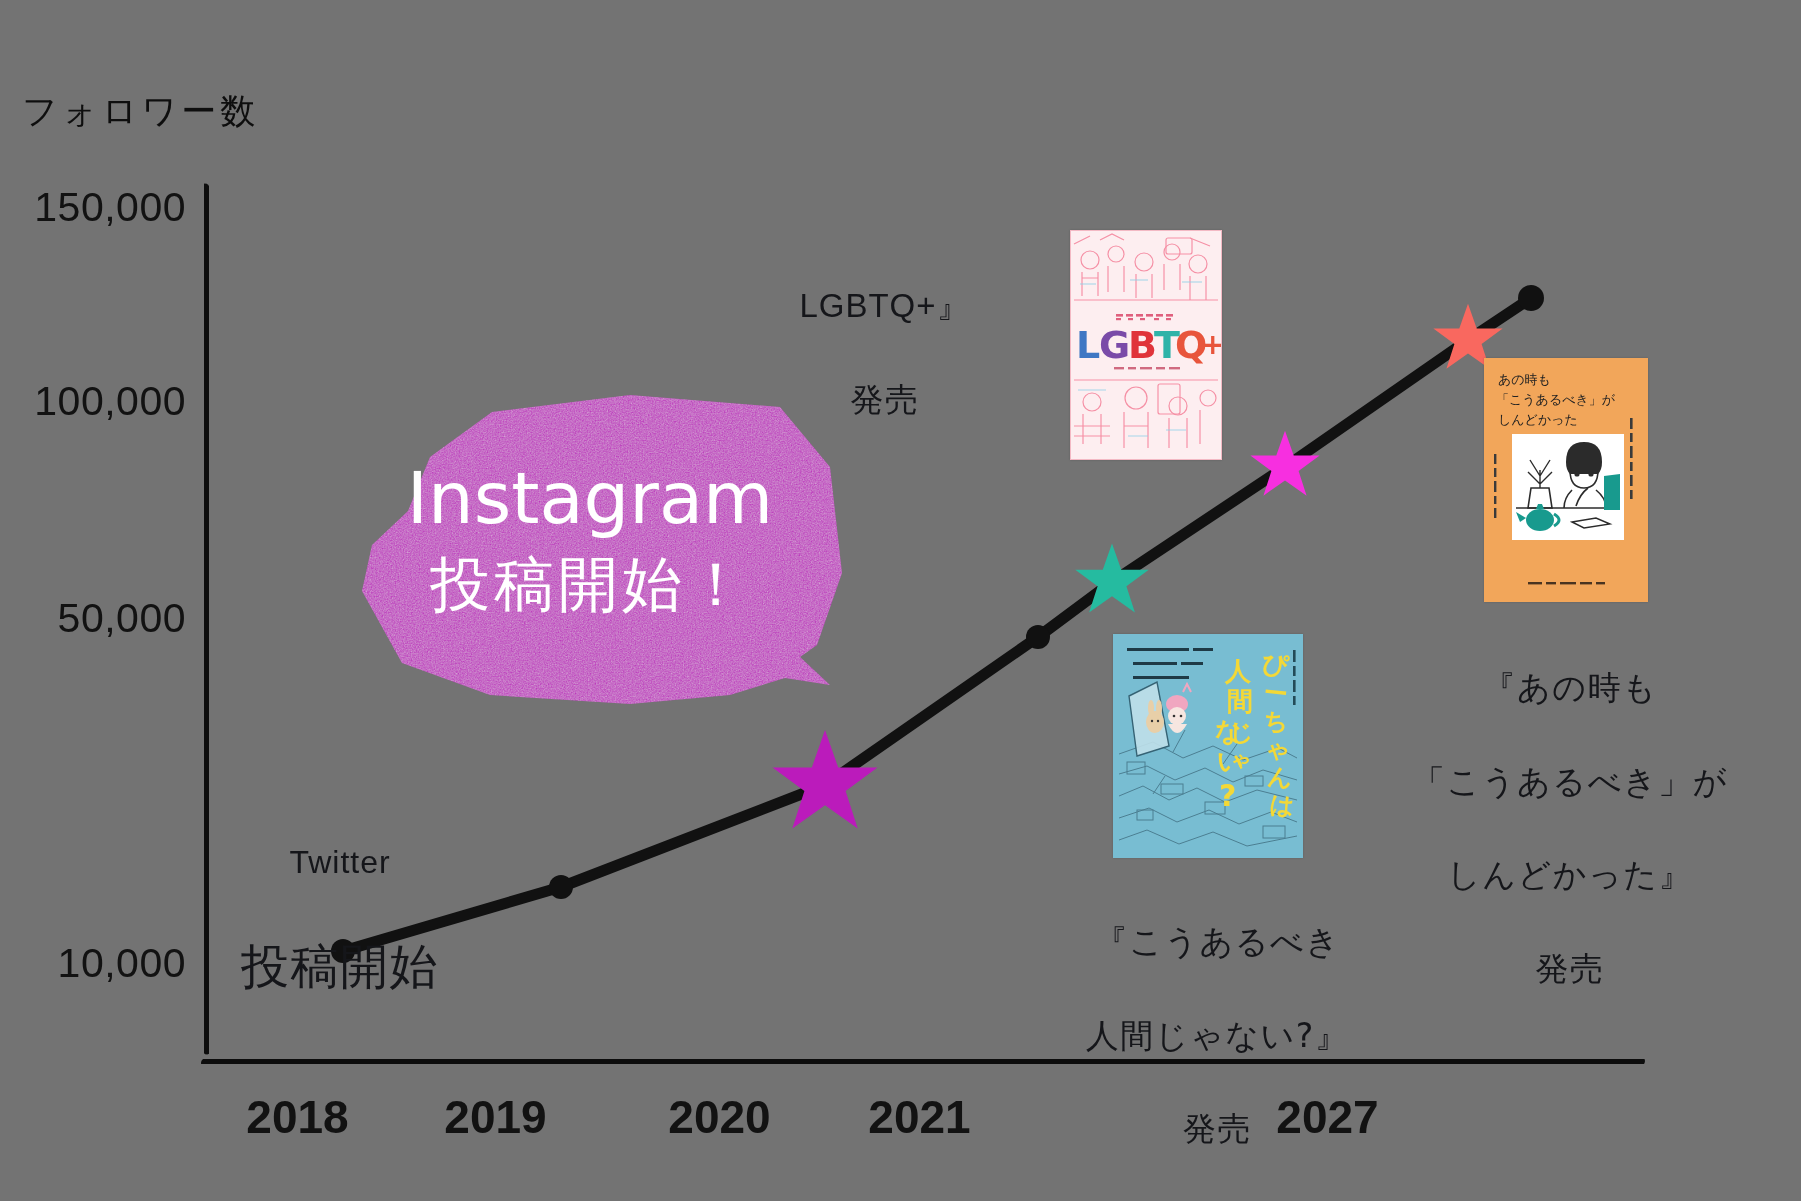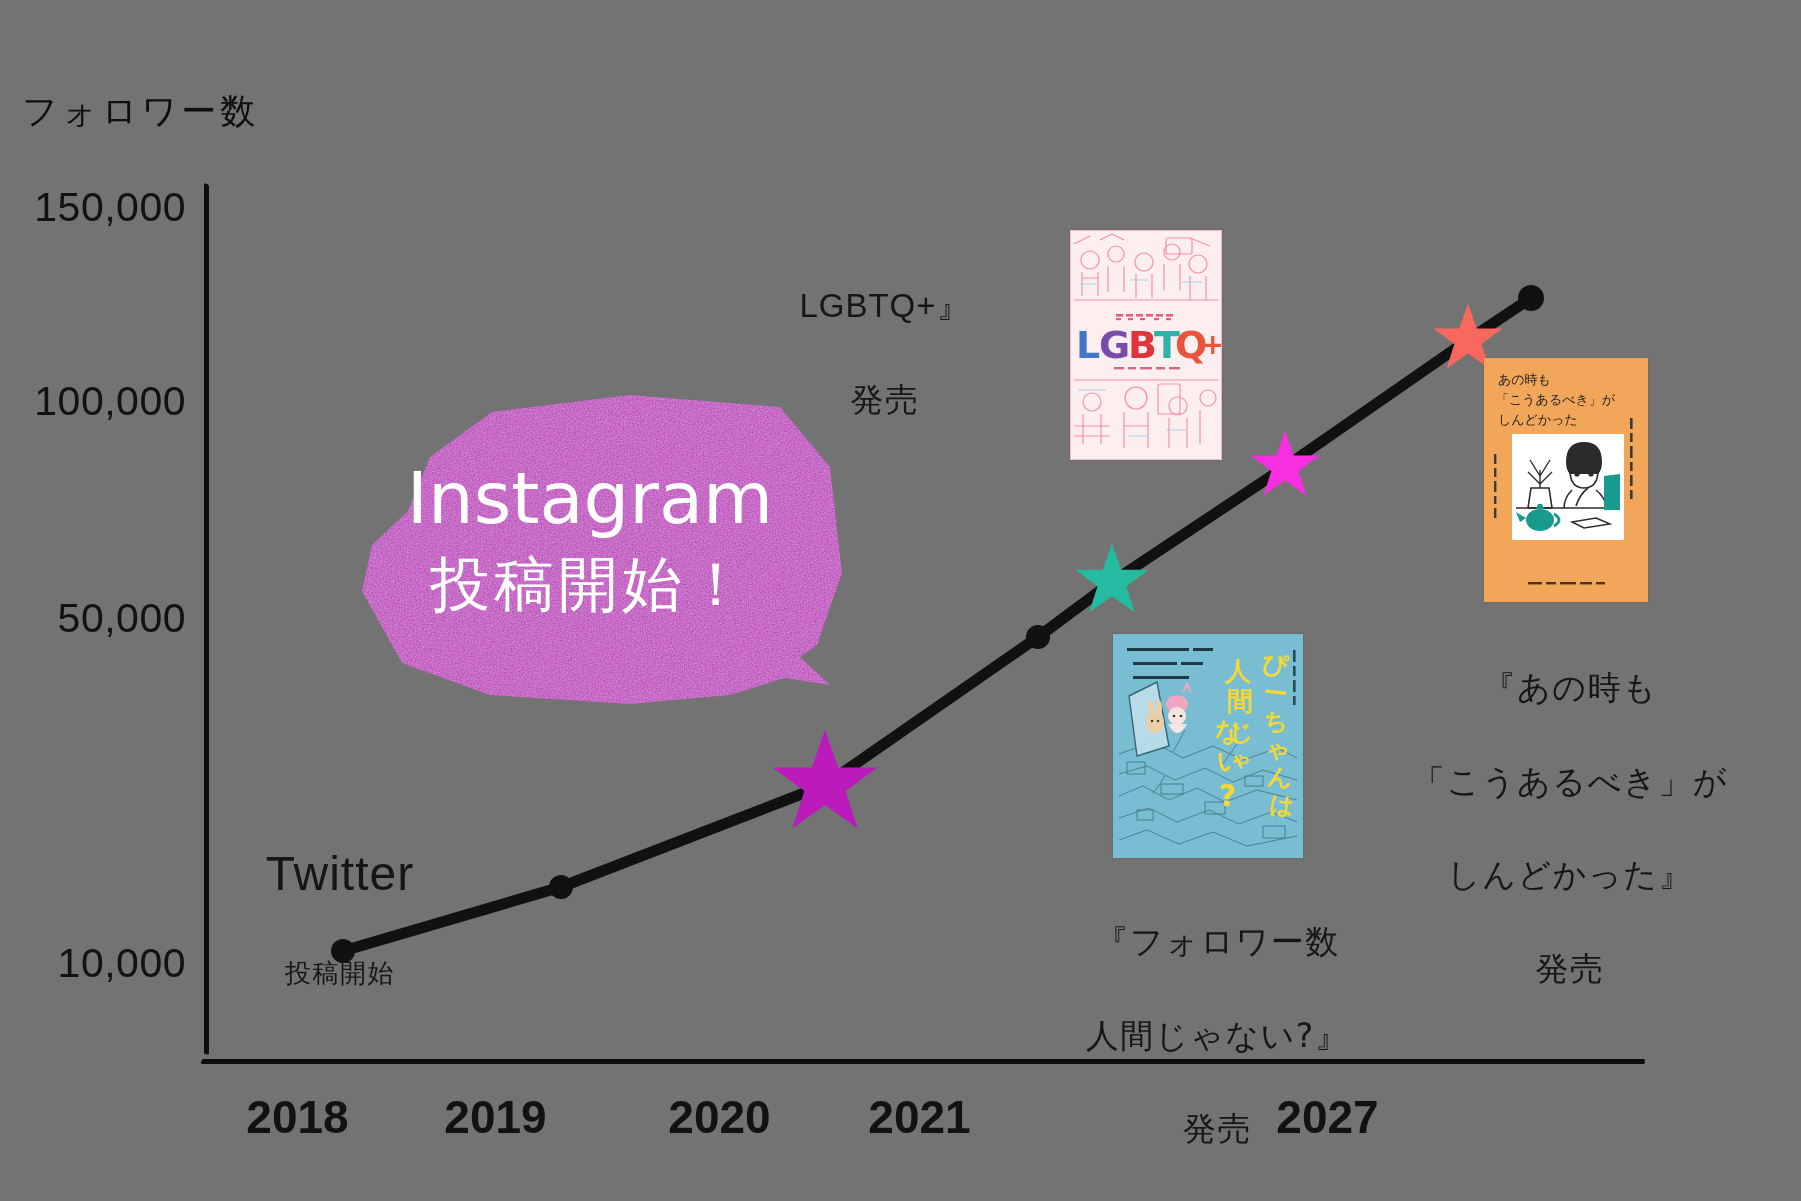--- a/index.html
+++ b/index.html
@@ -168,22 +168,22 @@
   <div class="ytick" style="left:10px; top:595px; width:176px;">50,000</div>
   <div class="ytick" style="left:10px; top:940px; width:176px;">10,000</div>
 
   <div class="xtick" style="left:215px; top:1090px; width:165px;">2018</div>
   <div class="xtick" style="left:413px; top:1090px; width:165px;">2019</div>
   <div class="xtick" style="left:637px; top:1090px; width:165px;">2020</div>
   <div class="xtick" style="left:837px; top:1090px; width:165px;">2021</div>
   <div class="xtick" style="left:1245px; top:1090px; width:165px;">2027</div>
 
   <div class="annot" style="left:205px; top:793px; width:270px;">
-    <span class="ln annot-latin" style="font-size:48px;">Twitter</span>
-    <span class="ln" style="font-size:26px;text-align:center;">投稿開始</span>
+    <span class="ln annot-latin" style="font-size:32px;">Twitter</span>
+    <span class="ln" style="font-size:48px;text-align:center;">投稿開始</span>
   </div>
 
   <div id="bubble-wrap">
     <svg width="520" height="365" viewBox="0 0 520 365">
       <path d="M 78,116 L 100,62 L 162,17 L 300,0 L 450,12 L 500,72 L 512,178
                L 487,250 L 470,262 L 500,290 L 455,283 L 400,300
                L 300,309 L 160,300 L 72,268 L 32,196 L 42,150 Z" fill="#bb23bb" filter="url(#grain)"></path>
     </svg>
     <div id="bubble-text">
       <span class="l1">Instagram</span>
@@ -337,21 +337,21 @@
       <g fill="#234b58">
         <rect x="180" y="16" width="2.6" height="12"></rect>
           <rect x="180" y="32" width="2.6" height="10"></rect>
         <rect x="180" y="46" width="2.6" height="12"></rect>
           <rect x="180" y="62" width="2.6" height="9"></rect>
       </g>
     </svg>
   </div>
 
   <div class="annot" style="left:1075px; top:872px; width:285px;">
-    <span class="ln">『フォロワー数</span>
+    <span class="ln">『こうあるべき</span>
     <span class="ln">人間じゃない?』</span>
     <span class="ln">発売</span>
   </div>
 
   <div class="book" style="left:1484px; top:358px; width:164px; height:244px;">
     <svg width="164" height="244" viewBox="0 0 164 244">
       <rect x="0" y="0" width="164" height="244" fill="#f2a65a"></rect>
 
       <g fill="#222222" font-family="DejaVu Sans, sans-serif" font-size="13">
         <text x="14" y="26">あの時も</text>

